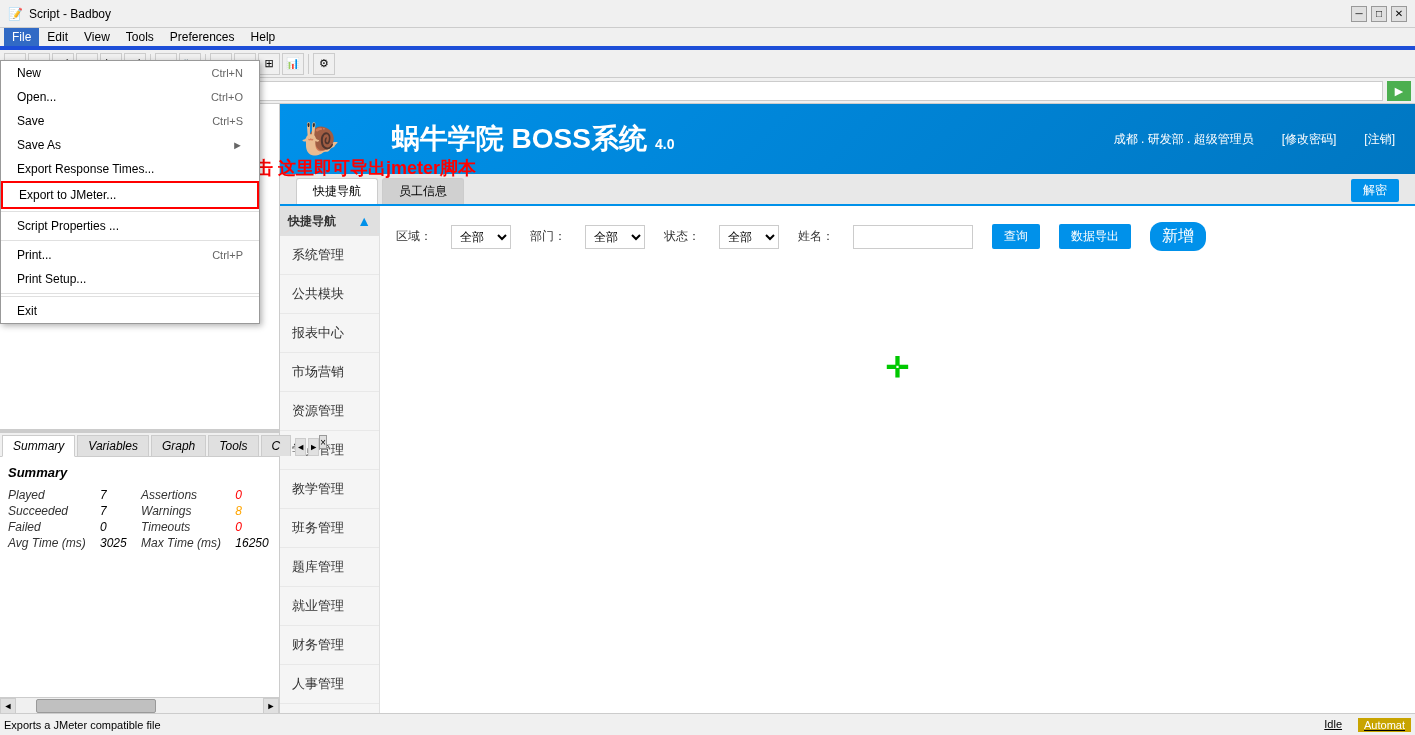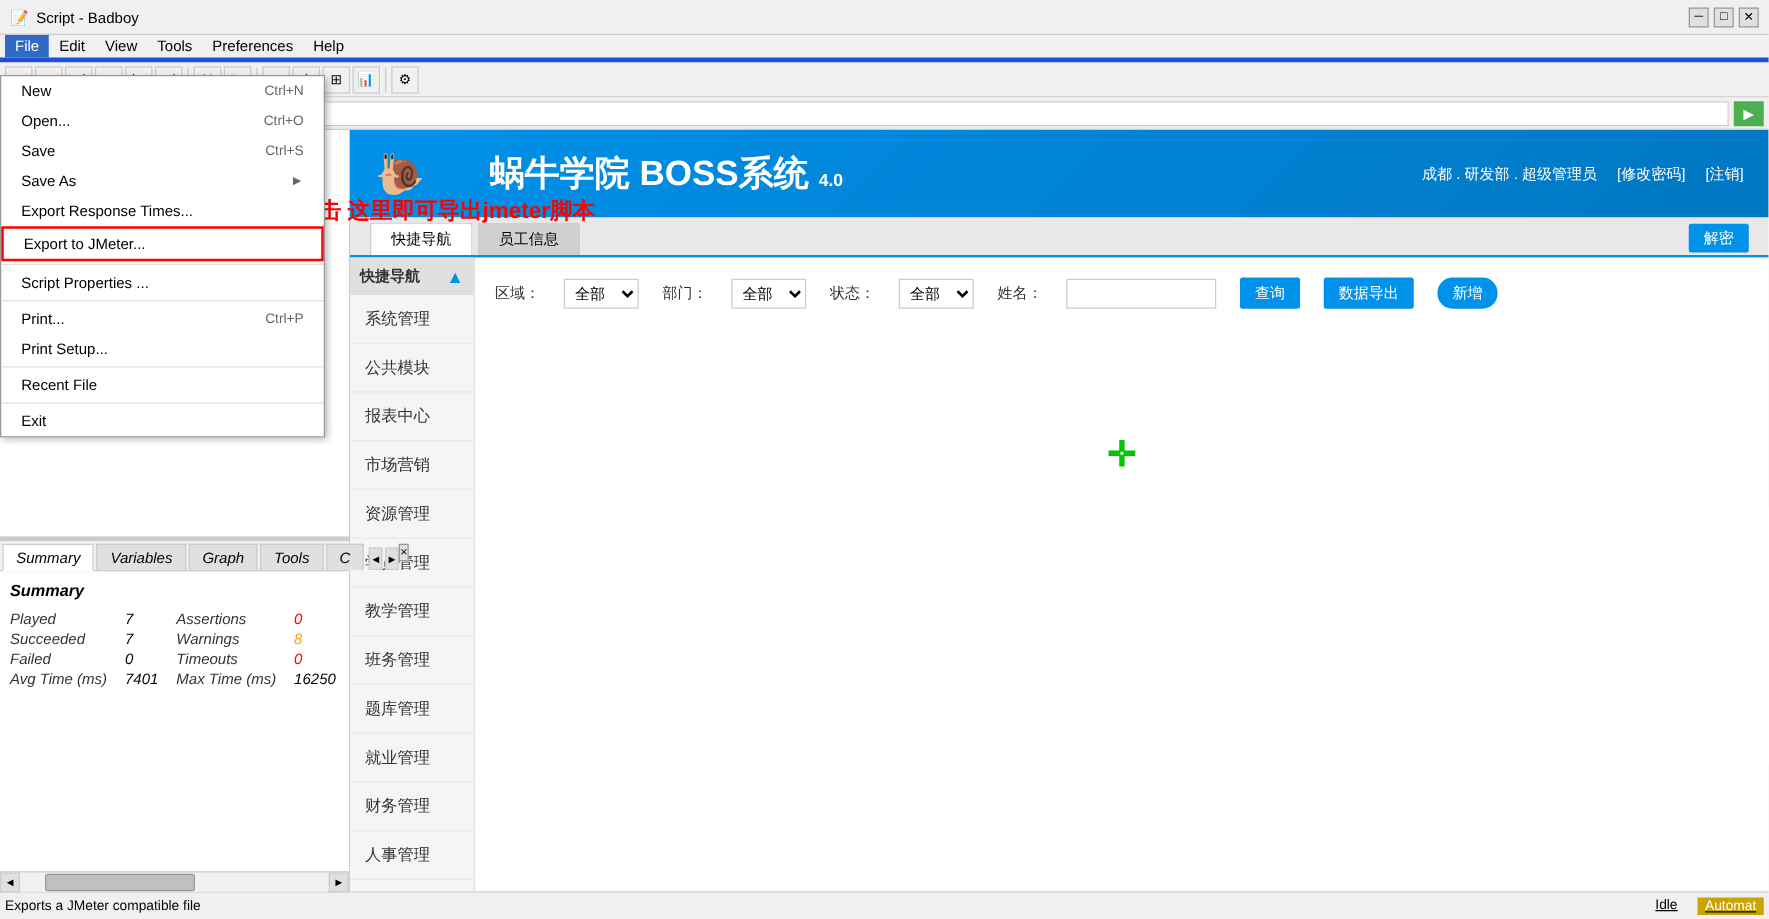--- a/index.html
+++ b/index.html
@@ -228,21 +228,21 @@
       color: white;
       display: flex;
       align-items: center;
       gap: 8px;
     }
     .boss-header-right {
       font-size: 12px;
       color: white;
       text-align: right;
       display: flex;
-      gap: 16px;
+      gap: 28px;
       align-items: flex-end;
     }
     .decrypt-btn {
       margin-left: auto;
       margin-right: 16px;
       margin-bottom: 4px;
       background: #0091ea;
       color: white;
       border: none;
       padding: 3px 12px;
@@ -289,21 +289,21 @@
       cursor: pointer;
       font-size: 12px;
       border-radius: 2px;
     }
     .add-btn {
       background: #0091ea;
       color: white;
       border: none;
       padding: 4px 12px;
       cursor: pointer;
-      font-size: 12px;
+      font-size: 16px;
       border-radius: 12px;
     }
     .name-input {
       height: 24px;
       border: 1px solid #ccc;
       padding: 0 4px;
       font-size: 12px;
       width: 120px;
     }
 
@@ -534,21 +534,21 @@
           <span class="summary-value">7</span>
           <span class="summary-label">Warnings</span>
           <span class="summary-value orange">8</span>
 
           <span class="summary-label">Failed</span>
           <span class="summary-value">0</span>
           <span class="summary-label">Timeouts</span>
           <span class="summary-value red">0</span>
 
           <span class="summary-label">Avg Time (ms)</span>
-          <span class="summary-value">7401</span>
+          <span class="summary-value">3025</span>
           <span class="summary-label">Max Time (ms)</span>
           <span class="summary-value">16250</span>
         </div>
       </div>
 
       <div class="left-scroll">
         <div class="scroll-arrow">◄</div>
         <div style="flex:1; position:relative; height:14px;">
           <div class="h-scroll-thumb"></div>
         </div>
@@ -671,23 +671,20 @@
     </div>
     <div class="dropdown-sep"></div>
     <div class="dropdown-item">
       <span>Print...</span>
       <span class="shortcut">Ctrl+P</span>
     </div>
     <div class="dropdown-item">
       <span>Print Setup...</span>
     </div>
     <div class="dropdown-sep"></div>
-    <div class="dropdown-item">
-      <span>Recent File</span>
-    </div>
     <div class="dropdown-sep"></div>
     <div class="dropdown-item">
       <span>Exit</span>
     </div>
   </div>
 
   <div class="annotation-text">录制完成点击 这里即可导出jmeter脚本</div>
 </div>
 
 </body></html>

